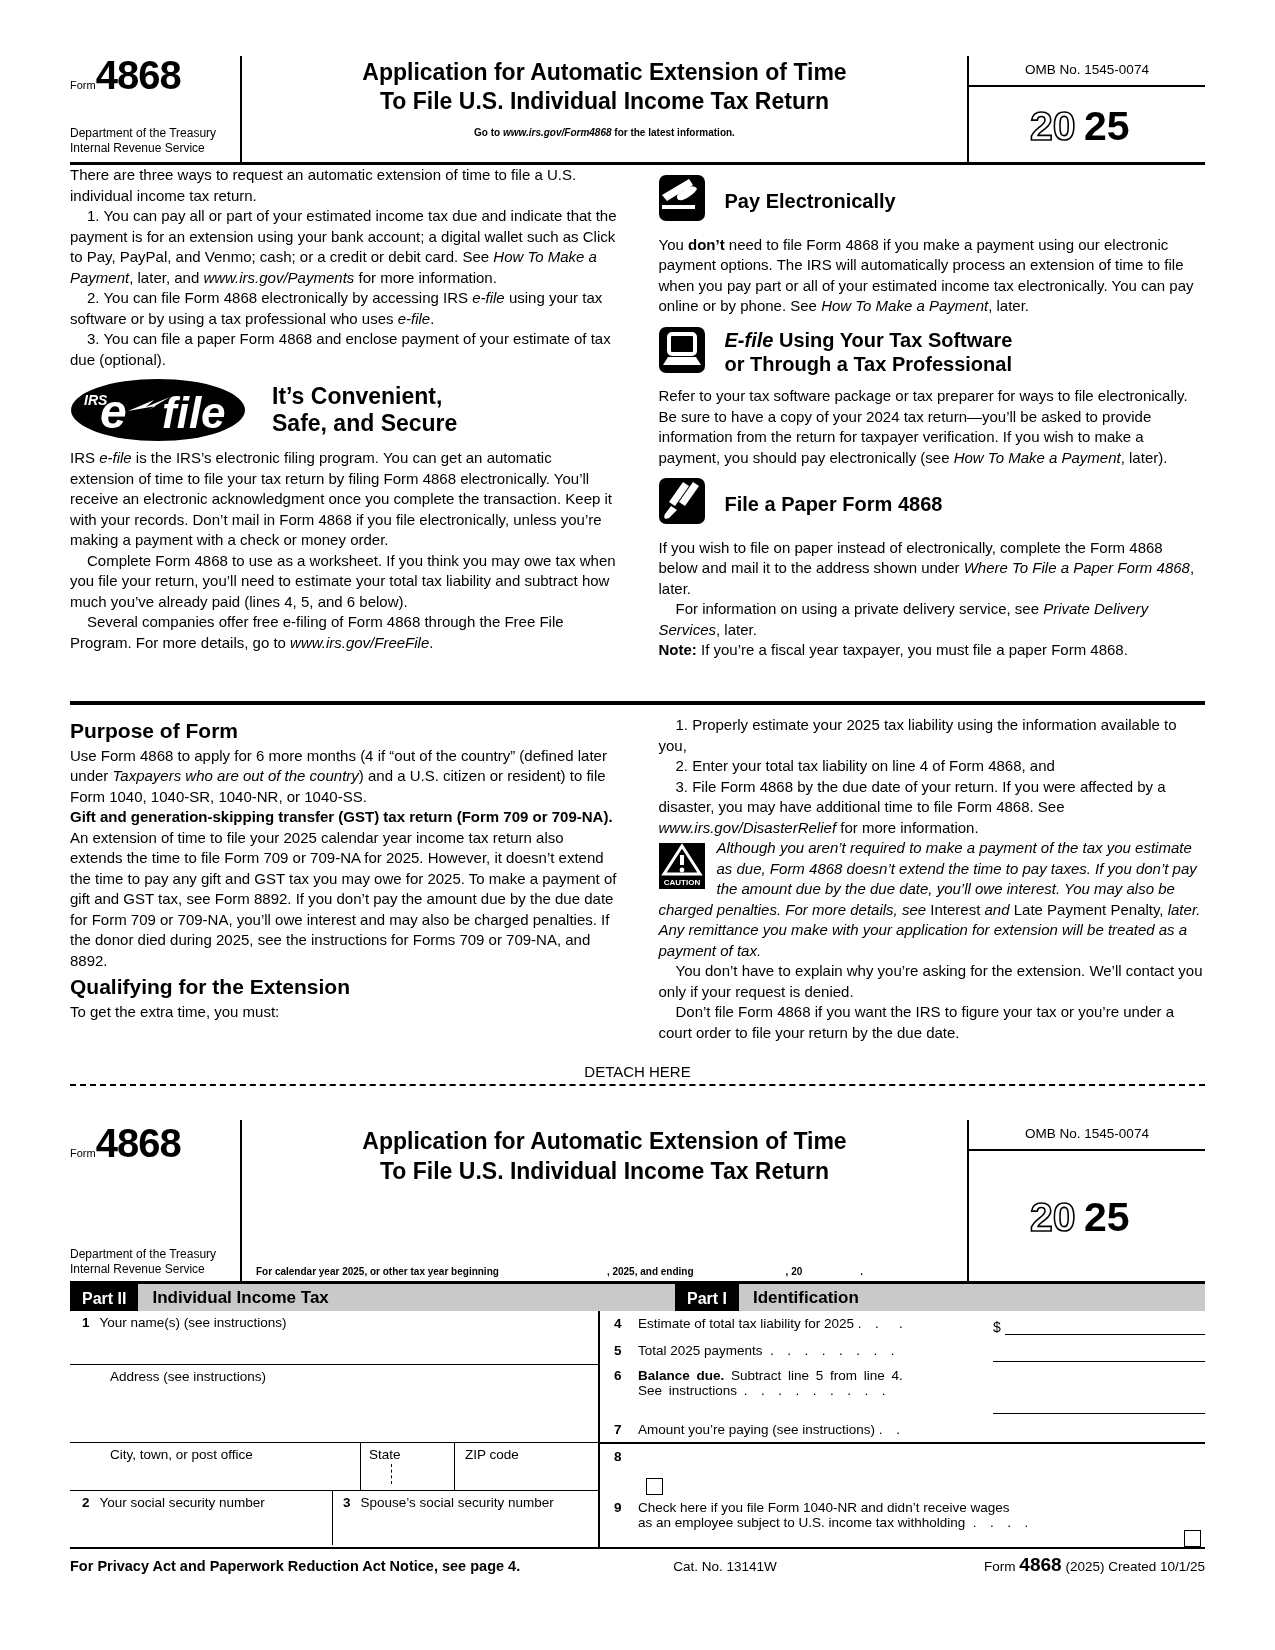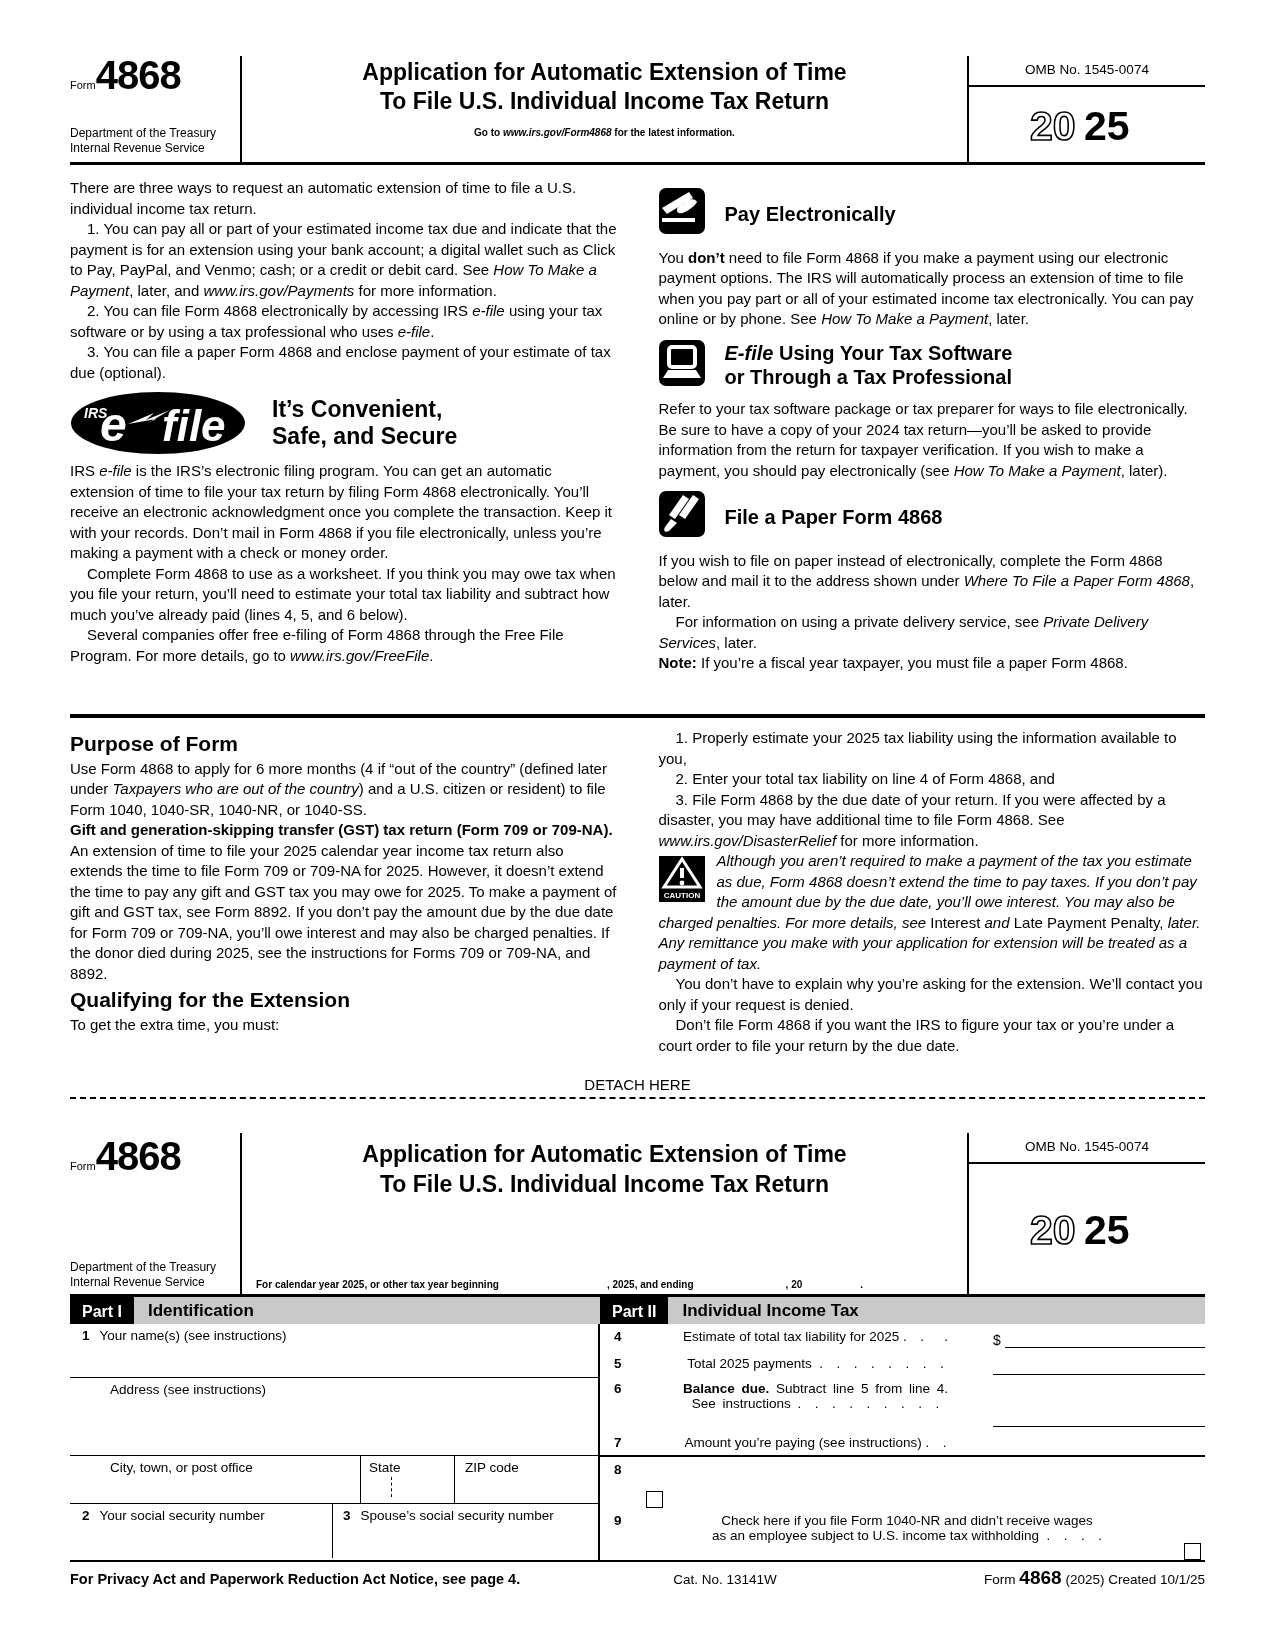--- a/index.html
+++ b/index.html
@@ -20,21 +20,21 @@
   .form-num { font-size:40px; font-weight:bold; letter-spacing:-1px; line-height:34px; }
   .dept { font-size:12px; line-height:15px; }
   .hdr-center { flex:1; text-align:center; padding-top:2px; }
   .hdr-title { font-size:23px; font-weight:bold; line-height:29px; }
   .hdr-sub { font-size:10px; font-weight:bold; margin-top:11px; }
   .hdr-right { width:238px; border-left:2px solid #000; display:flex; flex-direction:column; }
   .omb { font-size:13.5px; text-align:center; padding:6px 0 8px; border-bottom:2px solid #000; }
   .year-wrap { flex:1; display:flex; align-items:center; justify-content:center; }
 
   
-  .intro { display:flex; gap:42px; margin-top:13px; height:536px; overflow:hidden; }
+  .intro { display:flex; gap:42px; height:536px; overflow:hidden; }
   .col { flex:1; font-size:15px; line-height:20.5px; }
   .col p.ind { text-indent:17px; }
   .efile-block { display:flex; align-items:center; gap:26px; margin:8px 0 6px; }
   .efile-head { font-size:23px; font-weight:bold; line-height:27px; }
   .icon-head { display:flex; align-items:center; gap:20px; margin:10px 0 8px; }
   .icon-head .ih-title { font-size:20px; font-weight:bold; line-height:24px; }
   .icon-box { flex:0 0 auto; }
 
   
   .gi-rule { border-top:2px solid #000; }
@@ -72,21 +72,21 @@
   .r3 .c-state { width:70px; border-left:1.5px solid #000; padding:4px 0 0 8px; }
   .state-dash { width:0; height:20px; border-left:1.5px dashed #000; margin:2px 0 0 22px; }
   .r3 .c-zip { width:144px; border-left:1.5px solid #000; padding:4px 0 0 10px; }
   .r4 { height:54px; display:flex; }
   .r4 .c-ssn { width:262px; padding:4px 0 0 12px; }
   .r4 .c-sp { flex:1; border-left:1.5px solid #000; padding:4px 0 0 10px; }
 
   .p2 { flex:1; font-size:13.5px; }
   .p2row { display:flex; padding-left:14px; }
   .p2 .num { width:24px; font-weight:bold; flex:none; }
-  .ln-txt { flex:1;text-align:center; }
+  .ln-txt { flex:1; }
   .amt { width:212px; flex:none; display:flex; align-items:flex-end; padding-bottom:3px; }
   .amt .cur { font-size:14px; margin-right:4px; }
   .uline { flex:1; border-bottom:1.5px solid #000; height:18px; }
   .h26 { height:27px; padding-top:5px; }
   .h52 { height:52px; padding-top:3px; }
   .sect-line { border-bottom:2px solid #000; }
   .cbrow { padding-top:5px; }
   .cb { width:17px; height:17px; border:1.5px solid #000; margin:2px 4px 0 8px; flex:none; align-self:flex-end; }
   .ws1 { word-spacing:3px; }
 
@@ -254,27 +254,27 @@
           <div class="year-wrap">
             <svg width="118" height="46" viewBox="0 0 118 46">
               <text x="2" y="38" font-size="41" font-weight="bold" fill="#ffffff" stroke="#000000" stroke-width="1.6">20</text>
               <text x="56" y="38" font-size="41" font-weight="bold" fill="#000000">25</text>
             </svg>
           </div>
         </div>
       </div>
 
       <div class="part-bars">
+        <div class="pb">
+          <div class="part-label">Part II</div>
+          <div class="part-title">Individual Income Tax</div>
+        </div>
         <div class="pb pb-l">
           <div class="part-label">Part I</div>
           <div class="part-title">Identification</div>
-        </div>
-        <div class="pb">
-          <div class="part-label">Part II</div>
-          <div class="part-title">Individual Income Tax</div>
         </div>
       </div>
 
       <div class="bf-body">
 
         <div class="p1">
           <div class="r1">
             <span class="fnum">1</span><span>Your name(s) (see instructions)</span>
           </div>
           <div class="r2">

